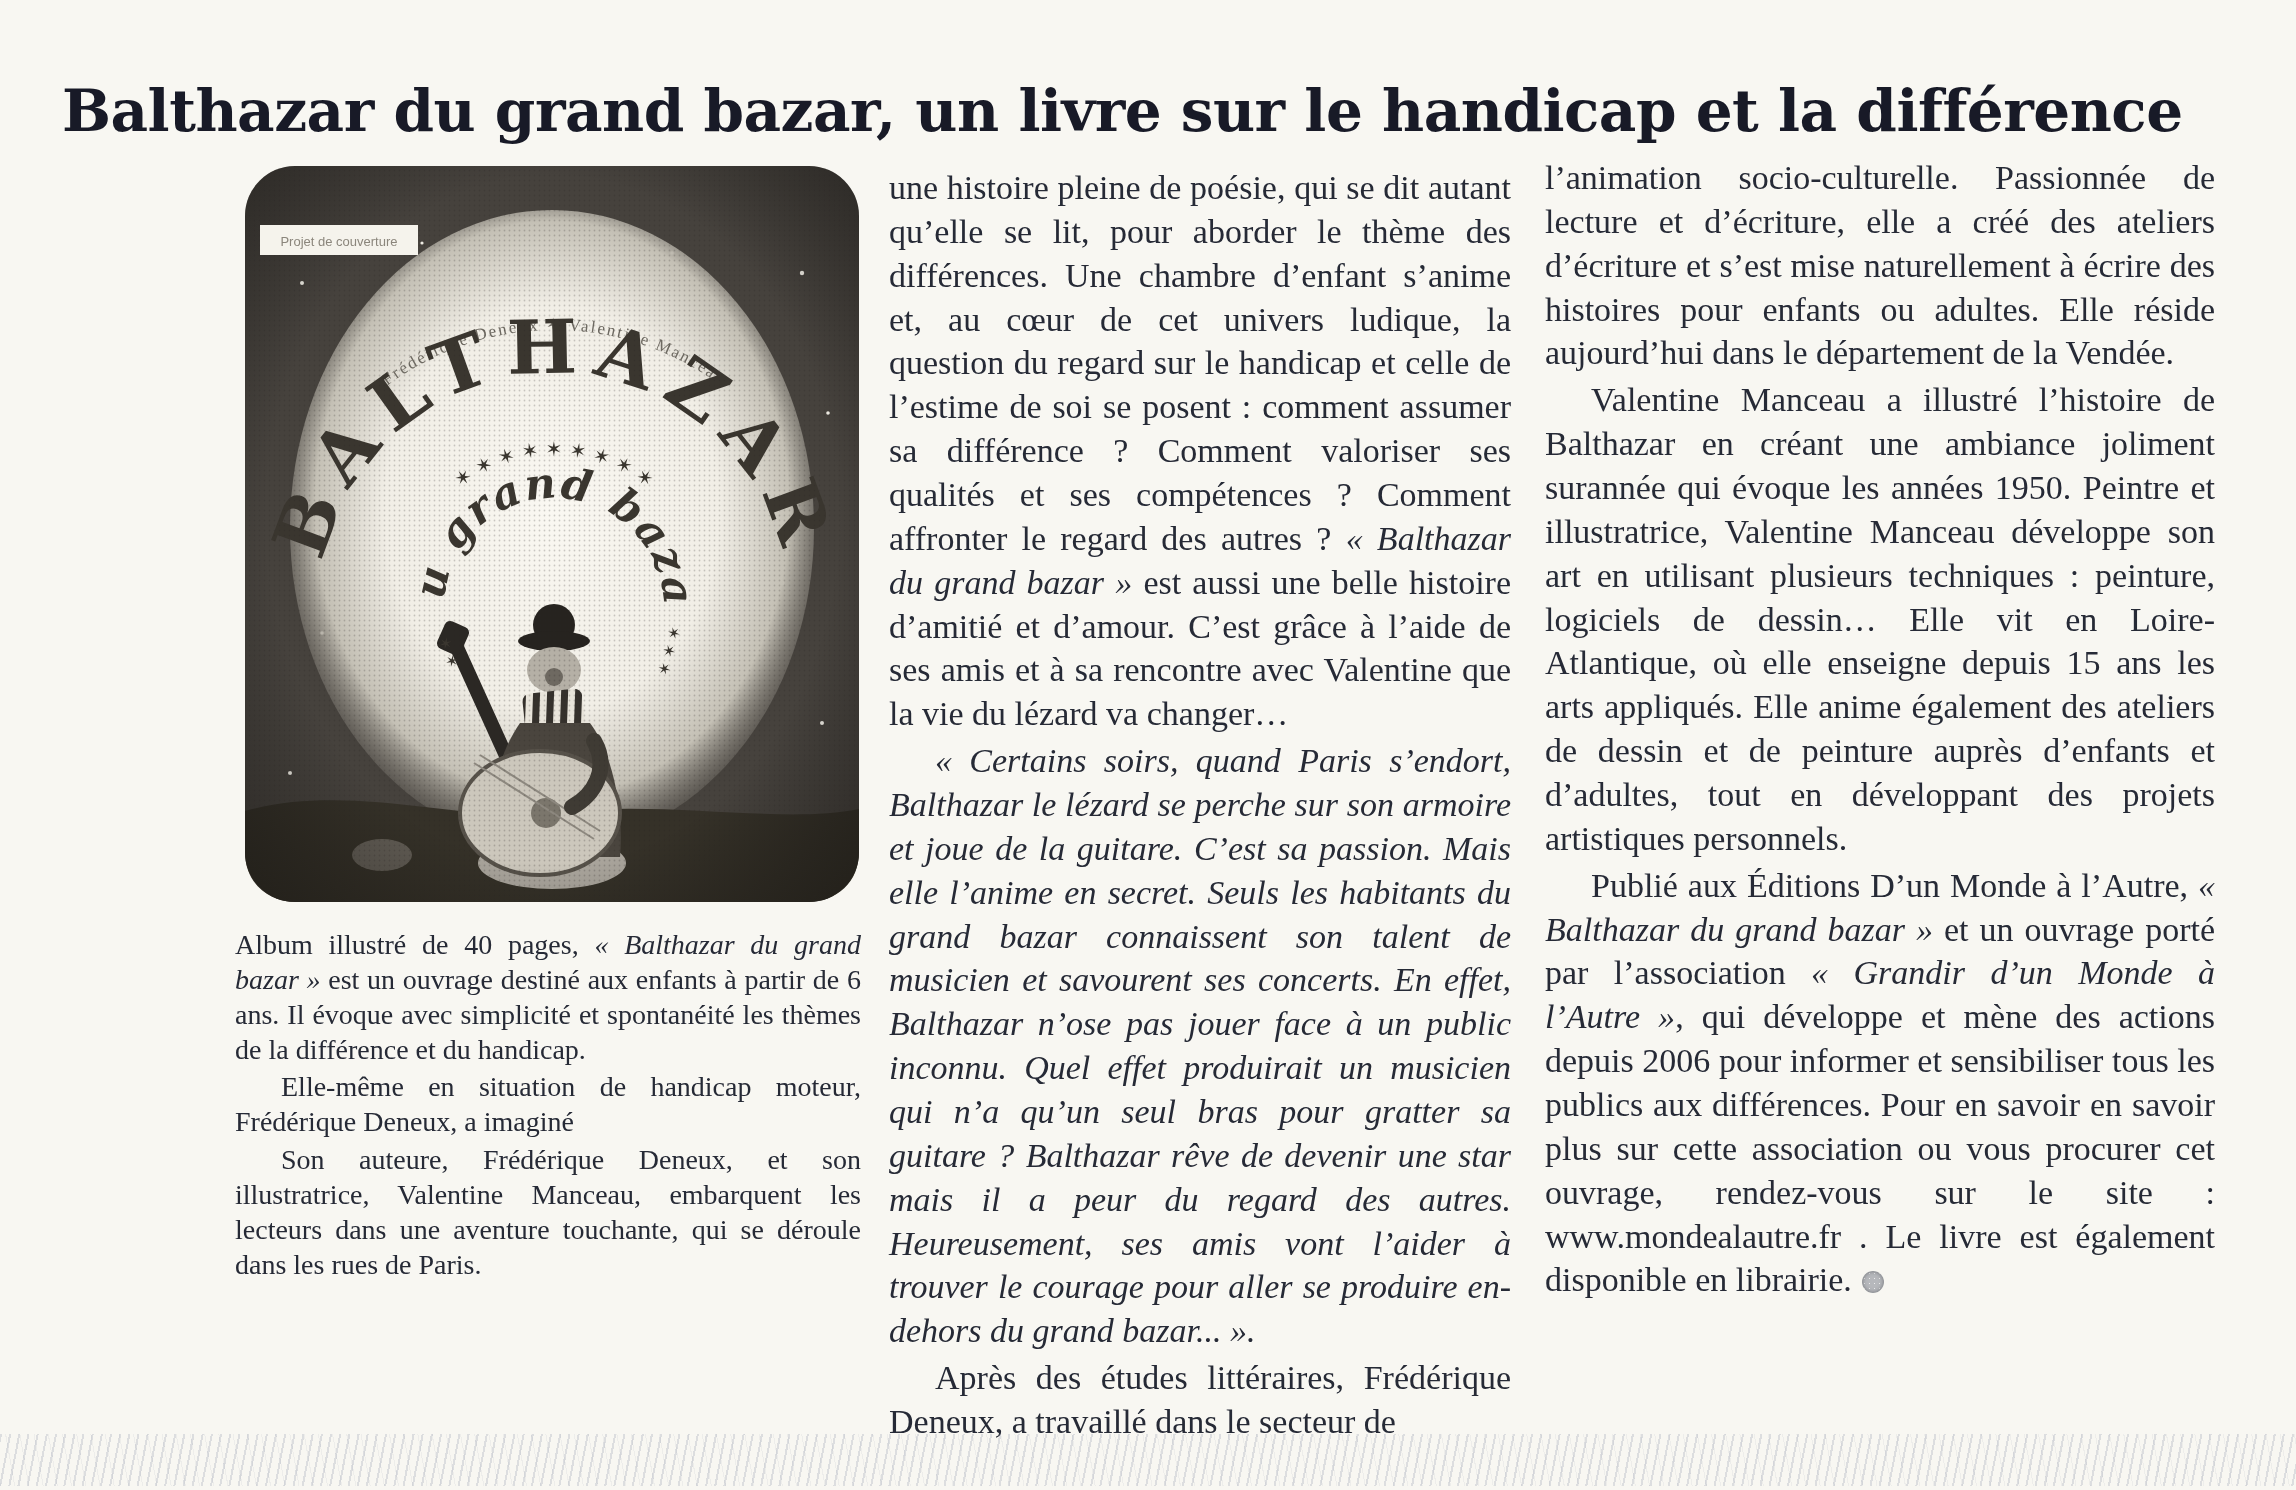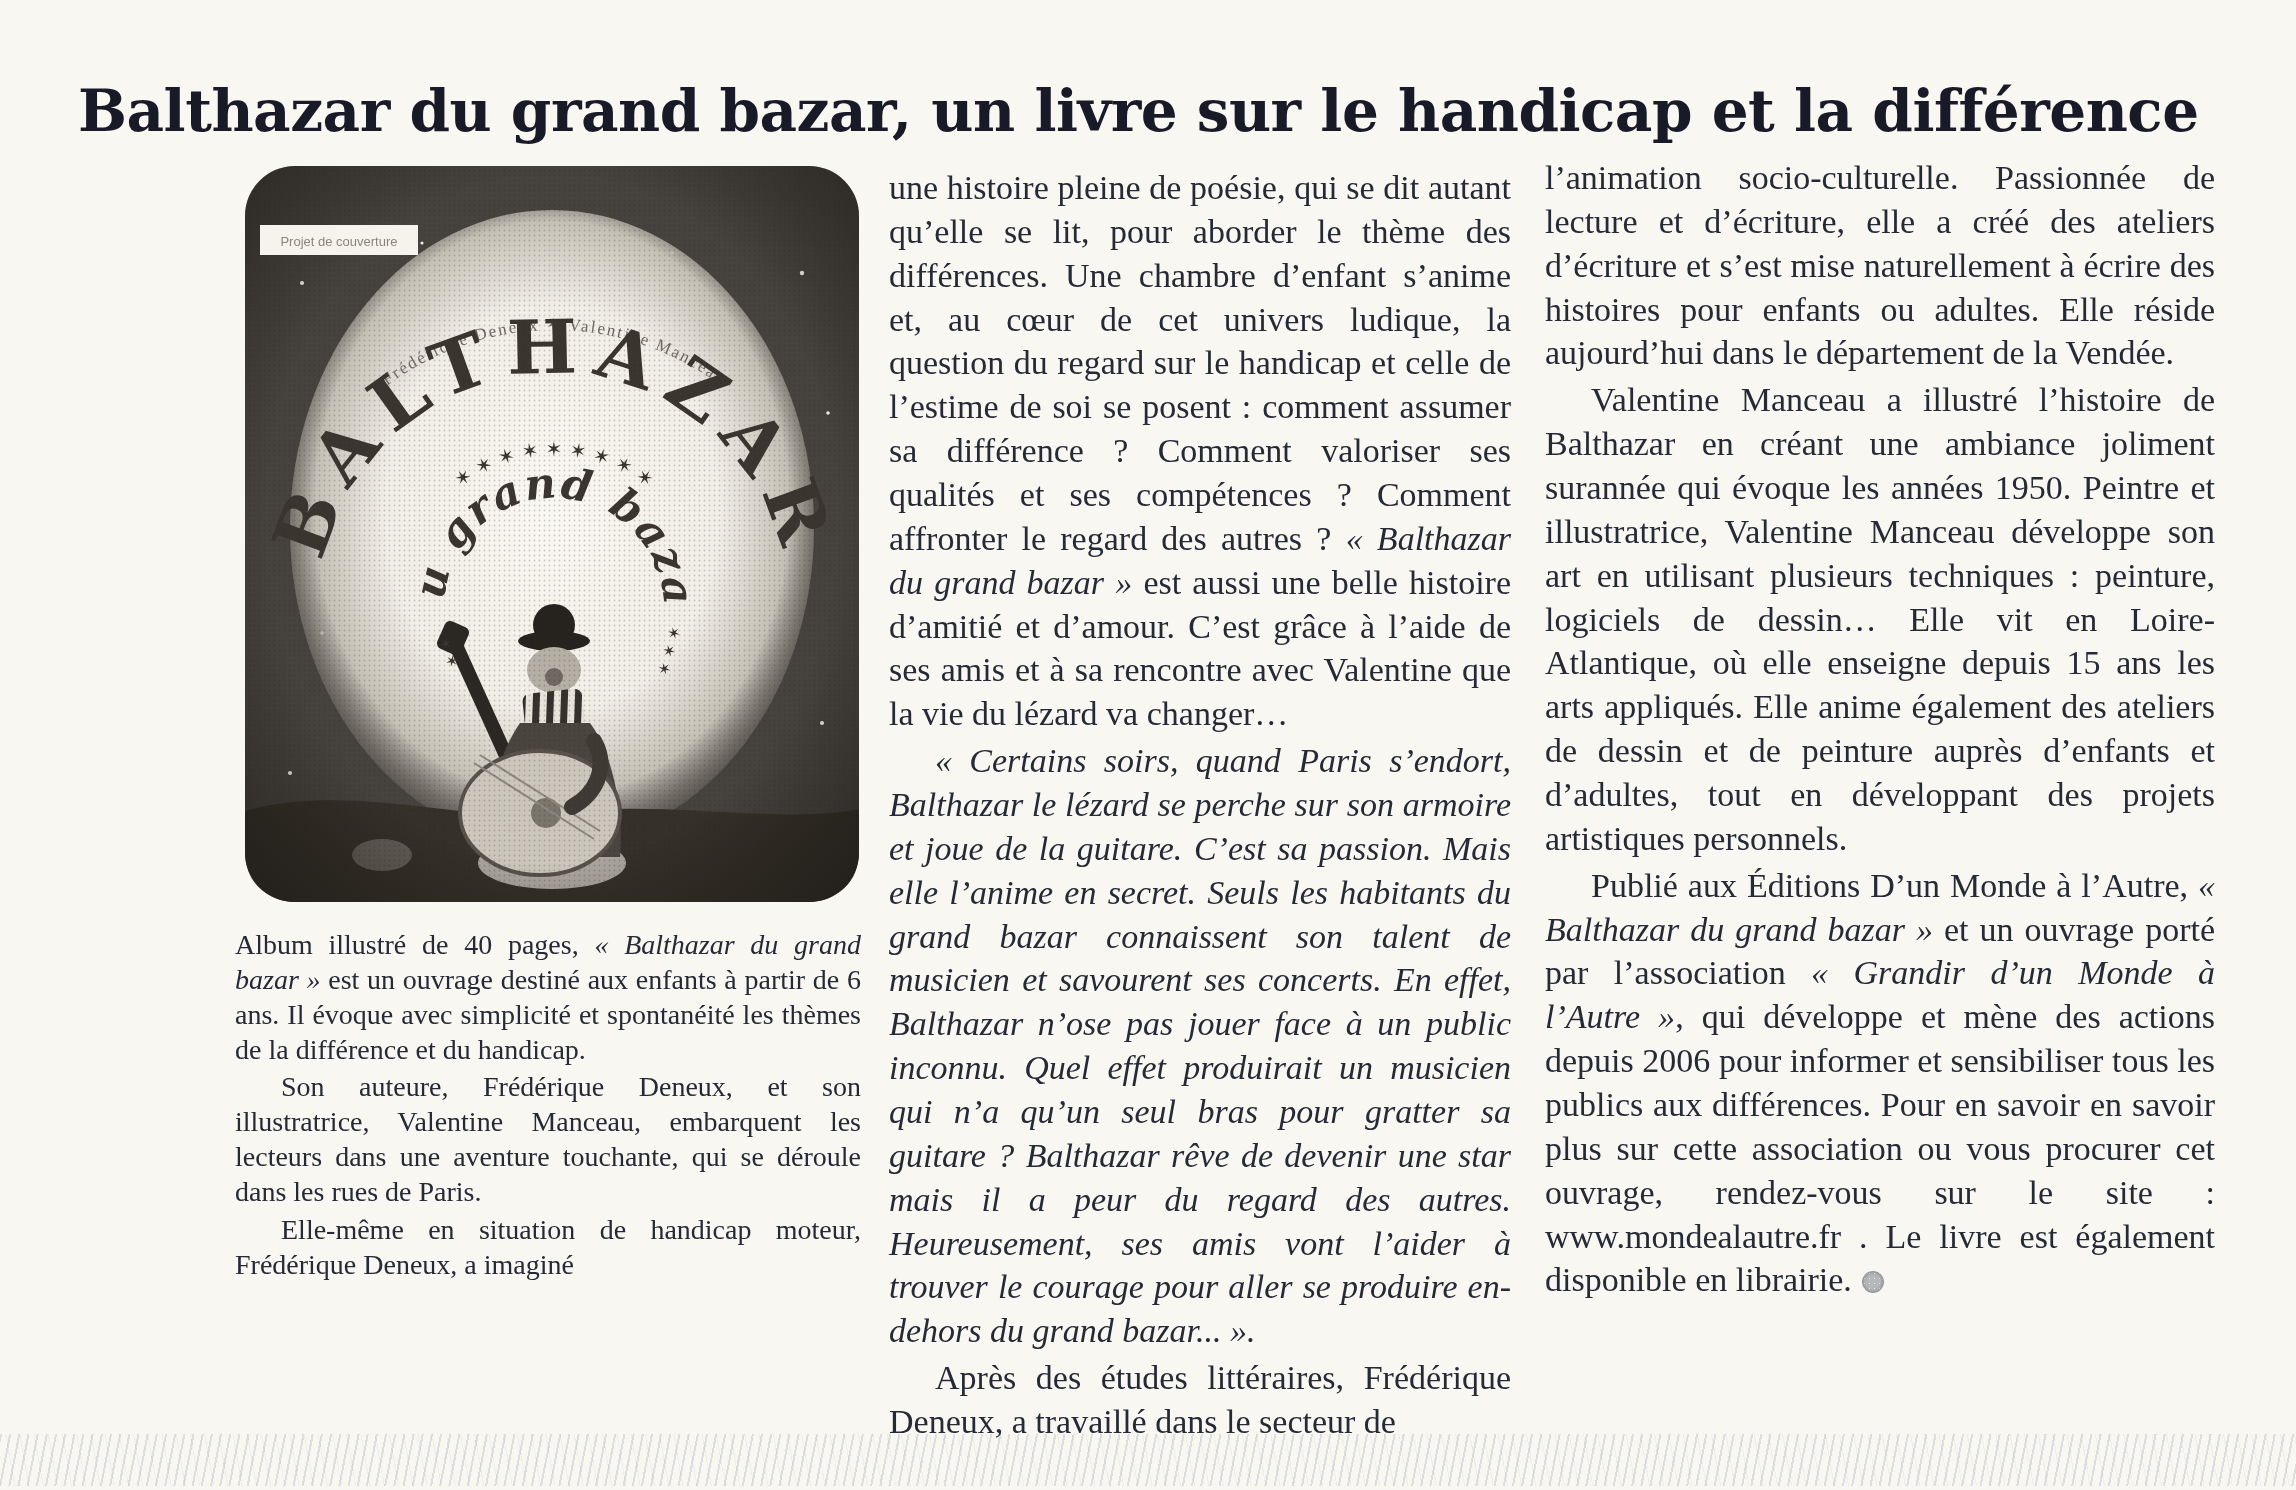--- a/index.html
+++ b/index.html
@@ -40,21 +40,21 @@
   .hatch{
     position:absolute;left:0;top:1434px;width:2296px;height:52px;
     background:
       repeating-linear-gradient(101deg, rgba(110,120,148,0.20) 0 2px, rgba(110,120,148,0) 2px 9px),
       repeating-linear-gradient(80deg, rgba(110,120,148,0.08) 0 1px, rgba(110,120,148,0) 1px 14px);
   }
 </style>
 </head>
 <body>
 
-<h1 class="title" style="transform: scaleX(1); margin-left: 16px;">Balthazar du grand bazar, un livre sur le handicap et la différence</h1>
+<h1 class="title" style="transform: scaleX(1);">Balthazar du grand bazar, un livre sur le handicap et la différence</h1>
 
 <div class="cover">
   <svg viewBox="0 0 620 742" xmlns="http://www.w3.org/2000/svg" xmlns:xlink="http://www.w3.org/1999/xlink">
     <defs>
       <radialGradient id="moon" cx="50%" cy="47%" r="58%">
         <stop offset="0%" stop-color="#faf8f2"></stop>
         <stop offset="55%" stop-color="#f1eee6"></stop>
         <stop offset="78%" stop-color="#c4c0b5"></stop>
         <stop offset="100%" stop-color="#46423d" stop-opacity="0"></stop>
       </radialGradient>
@@ -135,22 +135,22 @@
 
     <g>
       <rect x="18" y="62" width="158" height="30" fill="#f5f3ec"></rect>
       <text x="97" y="83" font-family="Liberation Sans, sans-serif" font-size="13" fill="#8b867c" text-anchor="middle">Projet de couverture</text>
     </g>
   </svg>
 </div>
 
 <div class="col" id="col-left-text">
   <p><span>Album illustré de 40 pages, </span><span class="it">« Balthazar du grand bazar »</span><span> est un ouvrage destiné aux enfants à partir de 6 ans. Il évoque avec simplicité et spontanéité les thèmes de la différence et du handicap.</span></p>
+  <p class="ind"><span>Elle-même en situation de handicap moteur, Frédérique Deneux, a imaginé</span></p>
   <p class="ind"><span>Son auteure, Frédérique Deneux, et son illustratrice, Valentine Manceau, embarquent les lecteurs dans une aventure touchante, qui se déroule dans les rues de Paris.</span></p>
-  <p class="ind"><span>Elle-même en situation de handicap moteur, Frédérique Deneux, a imaginé</span></p>
 </div>
 
 <div class="col" id="col-mid">
   <p><span>une histoire pleine de poésie, qui se dit autant qu’elle se lit, pour aborder le thème des différences. Une chambre d’enfant s’anime et, au cœur de cet univers ludique, la question du regard sur le handicap et celle de l’estime de soi se posent : comment assumer sa différence ? Comment valoriser ses qualités et ses compétences ? Comment affronter le regard des autres ? </span><span class="it">« Balthazar du grand bazar »</span><span> est aussi une belle histoire d’amitié et d’amour. C’est grâce à l’aide de ses amis et à sa rencontre avec Valentine que la vie du lézard va changer…</span></p>
   <p class="ind"><span class="it">« Certains soirs, quand Paris s’endort, Balthazar le lézard se perche sur son armoire et joue de la guitare. C’est sa passion. Mais elle l’anime en secret. Seuls les habitants du grand bazar connaissent son talent de musicien et savourent ses concerts. En effet, Balthazar n’ose pas jouer face à un public inconnu. Quel effet produirait un musicien qui n’a qu’un seul bras pour gratter sa guitare ? Balthazar rêve de devenir une star mais il a peur du regard des autres. Heureusement, ses amis vont l’aider à trouver le courage pour aller se produire en-dehors du grand bazar... ».</span></p>
   <p class="ind"><span>Après des études littéraires, Frédérique Deneux, a travaillé dans le secteur de</span></p>
 </div>
 
 <div class="col" id="col-right">
   <p><span>l’animation socio-culturelle. Passionnée de lecture et d’écriture, elle a créé des ateliers d’écriture et s’est mise naturellement à écrire des histoires pour enfants ou adultes. Elle réside aujourd’hui dans le département de la Vendée.</span></p>

